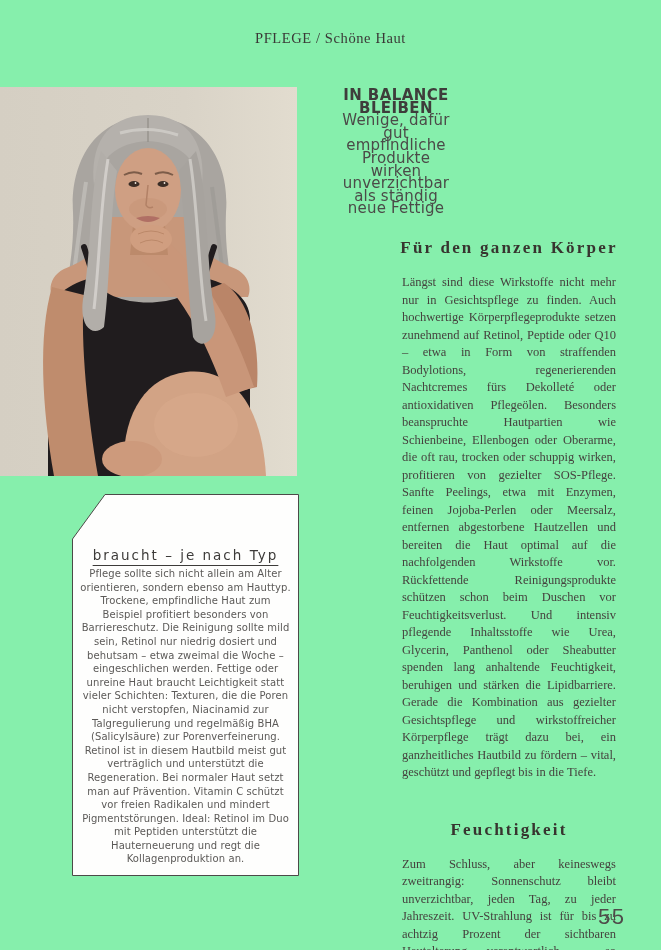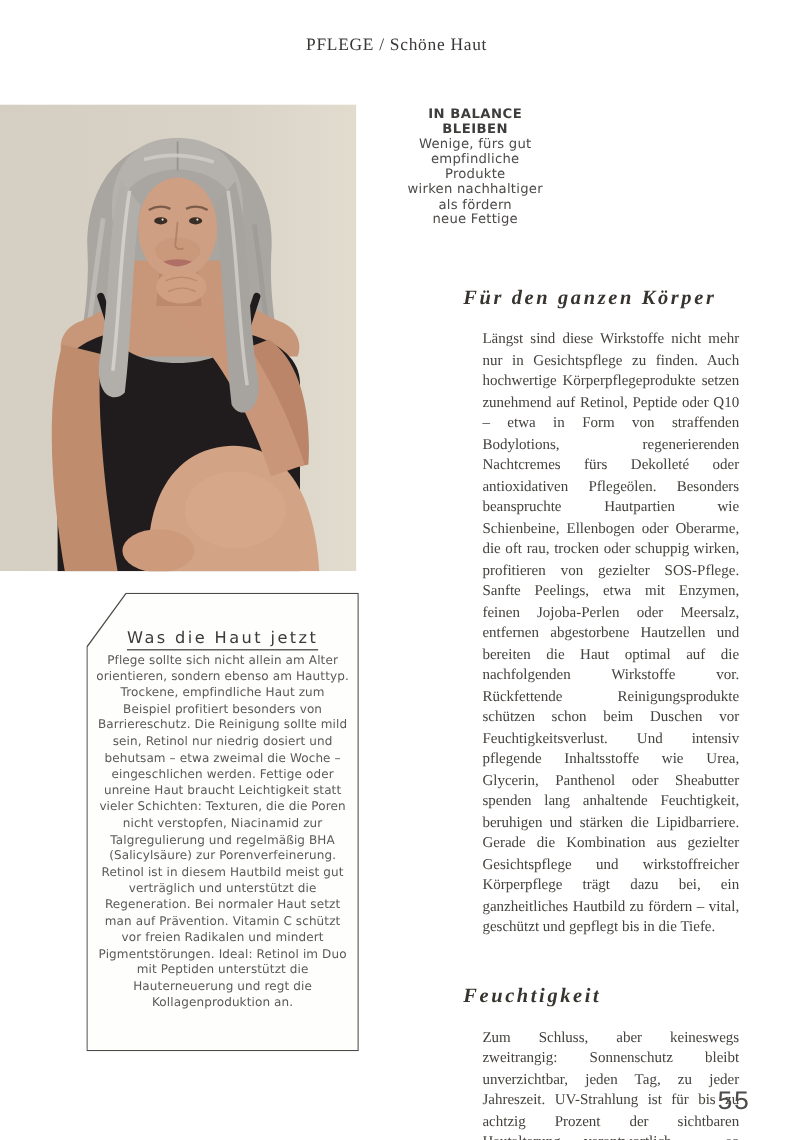--- a/index.html
+++ b/index.html
@@ -1,39 +1,39 @@
 <!DOCTYPE html>
 <html lang="de"><head>
 <meta charset="utf-8">
 <style>
   html,body{margin:0;padding:0;background:#e8e8e8;}
   .page{
     position:relative;width:661px;height:950px;margin:0 auto;
-    background:#ffffff;overflow:hidden;
+    background:#86efac;overflow:hidden;
     font-family:"Liberation Serif", serif;color:#3c3a38;
   }
   
   .kicker{
     position:absolute;top:30px;left:0;width:100%;text-align:center;
     font-size:14.5px;letter-spacing:.6px;color:#3a3836;
   }
   
   .photo{position:absolute;left:0;top:87px;width:297px;height:389px;}
   .photo svg{display:block;width:100%;height:100%;}
   
   .caption{
     position:absolute;left:333px;top:89px;width:126px;text-align:center;
     font-family:"DejaVu Sans", sans-serif;color:#4b4a48;
-    font-size:11px;line-height:12.6px;letter-spacing:.2px;
+    font-size:15px;line-height:12.6px;letter-spacing:.2px;
   }
   .caption .cap-title{font-weight:bold;color:#3e3d3b;letter-spacing:.4px;}
   
   .article{position:absolute;left:386px;top:237px;width:246px;}
   .headline{
-    text-align:left;font-style:italic;font-size:17px;letter-spacing:2.2px;
+    text-align:center;font-size:17px;letter-spacing:2.2px;
     color:#37342f;margin:0 0 5px 0;line-height:21px;white-space:nowrap;
   }
   .headline2{margin:11px 0 5px 0;white-space:normal;}
   .article p{
     margin:16px;text-align:justify;font-size:12.5px;line-height:17.5px;
     color:#45423e;hyphens:auto;-webkit-hyphens:auto;
   }
   
   .infobox{position:absolute;left:72px;top:494px;width:227px;height:382px;}
   .infobox .frame{position:absolute;inset:0;}
@@ -120,40 +120,40 @@
       <path d="M101,64 C89,105 92,160 83,212 C79,242 94,250 104,240 C110,194 110,126 117,84 Z" fill="#b2aea9"></path>
       <path d="M196,64 C209,108 205,170 215,228 C219,256 200,264 193,250 C187,198 185,126 179,84 Z" fill="#a7a39e"></path>
       <path d="M108,72 C100,120 100,170 94,222" stroke="#d8d5d1" stroke-width="3" fill="none" opacity="0.8"></path>
       <path d="M190,72 C198,122 198,180 206,234" stroke="#d8d5d1" stroke-width="3" fill="none" opacity="0.7"></path>
       <path d="M120,46 Q148,38 178,48" stroke="#d2cfca" stroke-width="3" fill="none" opacity="0.8"></path>
     </svg>
   </div>
 
   <div class="caption">
     <div class="cap-title">IN BALANCE BLEIBEN</div>
-    <div>Wenige, fürs gut</div>
+    <div>Wenige, dafür gut</div>
     <div>empfindliche Produkte</div>
-    <div>wirken nachhaltiger</div>
-    <div>als fördern</div>
+    <div>wirken unverzichtbar</div>
+    <div>als ständig</div>
     <div>neue Fettige</div>
   </div>
 
   <div class="article">
     <h2 class="headline">Für den ganzen Körper</h2>
     <p>Längst sind diese Wirkstoffe nicht mehr nur in Gesichtspflege zu finden. Auch hochwertige Körperpflegeprodukte setzen zunehmend auf Retinol, Peptide oder Q10 – etwa in Form von straffenden Bodylotions, regenerierenden Nachtcremes fürs Dekolleté oder antioxidativen Pflegeölen. Besonders beanspruchte Hautpartien wie Schienbeine, Ellenbogen oder Oberarme, die oft rau, trocken oder schuppig wirken, profitieren von gezielter SOS-Pflege. Sanfte Peelings, etwa mit Enzymen, feinen Jojoba-Perlen oder Meersalz, entfernen abgestorbene Hautzellen und bereiten die Haut optimal auf die nachfolgenden Wirkstoffe vor. Rückfettende Reinigungsprodukte schützen schon beim Duschen vor Feuchtigkeitsverlust. Und intensiv pflegende Inhaltsstoffe wie Urea, Glycerin, Panthenol oder Sheabutter spenden lang anhaltende Feuchtigkeit, beruhigen und stärken die Lipidbarriere. Gerade die Kombination aus gezielter Gesichtspflege und wirkstoffreicher Körperpflege trägt dazu bei, ein ganzheitliches Hautbild zu fördern – vital, geschützt und gepflegt bis in die Tiefe.</p>
     <h2 class="headline headline2"><br><span>Feuchtigkeit</span></h2>
     <p>Zum Schluss, aber keineswegs zweitrangig: Sonnenschutz bleibt unverzichtbar, jeden Tag, zu jeder Jahreszeit. UV-Strahlung ist für bis zu achtzig Prozent der sichtbaren Hautalterung verantwortlich – so zahlreiche dermatologische Studien. Zudem verlieren ohne täglichen UV-Schutz alle lichtempfindlichen Anti-Aging-Wirkstoffe einen Großteil ihrer Wirkkraft. Ein zuverlässiger Breitbandsonnenschutz mit mindestens SPF 30, besser 50+, auch im Winter oder bei bedecktem Himmel ist daher ein Muss. Moderne Texturen lassen sich jedoch problemlos in die tägliche Routine integrieren – leicht und nicht fettend, sind sie auch als Make-up-Basis geeignet.</p>
 
   </div>
 
   <div class="infobox">
     <svg class="frame" viewBox="0 0 227 382" preserveAspectRatio="none">
       <polygon points="33,0.5 226.5,0.5 226.5,381.5 0.5,381.5 0.5,45" fill="#fefefd" stroke="#4c4a48" stroke-width="1"></polygon>
     </svg>
     <div class="inner">
-      <div class="box-title"><span>Was die Haut jetzt</span><br></div>
+      <div class="box-title"><br><span>braucht – je nach Typ</span></div>
       <div class="box-body">Pflege sollte sich nicht allein am Alter orientieren, sondern ebenso am Hauttyp. Trockene, empfindliche Haut zum Beispiel profitiert besonders von Barriereschutz. Die Reinigung sollte mild sein, Retinol nur niedrig dosiert und behutsam – etwa zweimal die Woche – eingeschlichen werden. Fettige oder unreine Haut braucht Leichtigkeit statt vieler Schichten: Texturen, die die Poren nicht verstopfen, Niacinamid zur Talgregulierung und regelmäßig BHA (Salicylsäure) zur Porenverfeinerung. Retinol ist in diesem Hautbild meist gut verträglich und unterstützt die Regeneration. Bei normaler Haut setzt man auf Prävention. Vitamin C schützt vor freien Radikalen und mindert Pigmentstörungen. Ideal: Retinol im Duo mit Peptiden unterstützt die Hauterneuerung und regt die Kollagenproduktion an.</div>
     </div>
   </div>
 
   <div class="folio">55</div>
 
 </div>
 
 </body></html>

